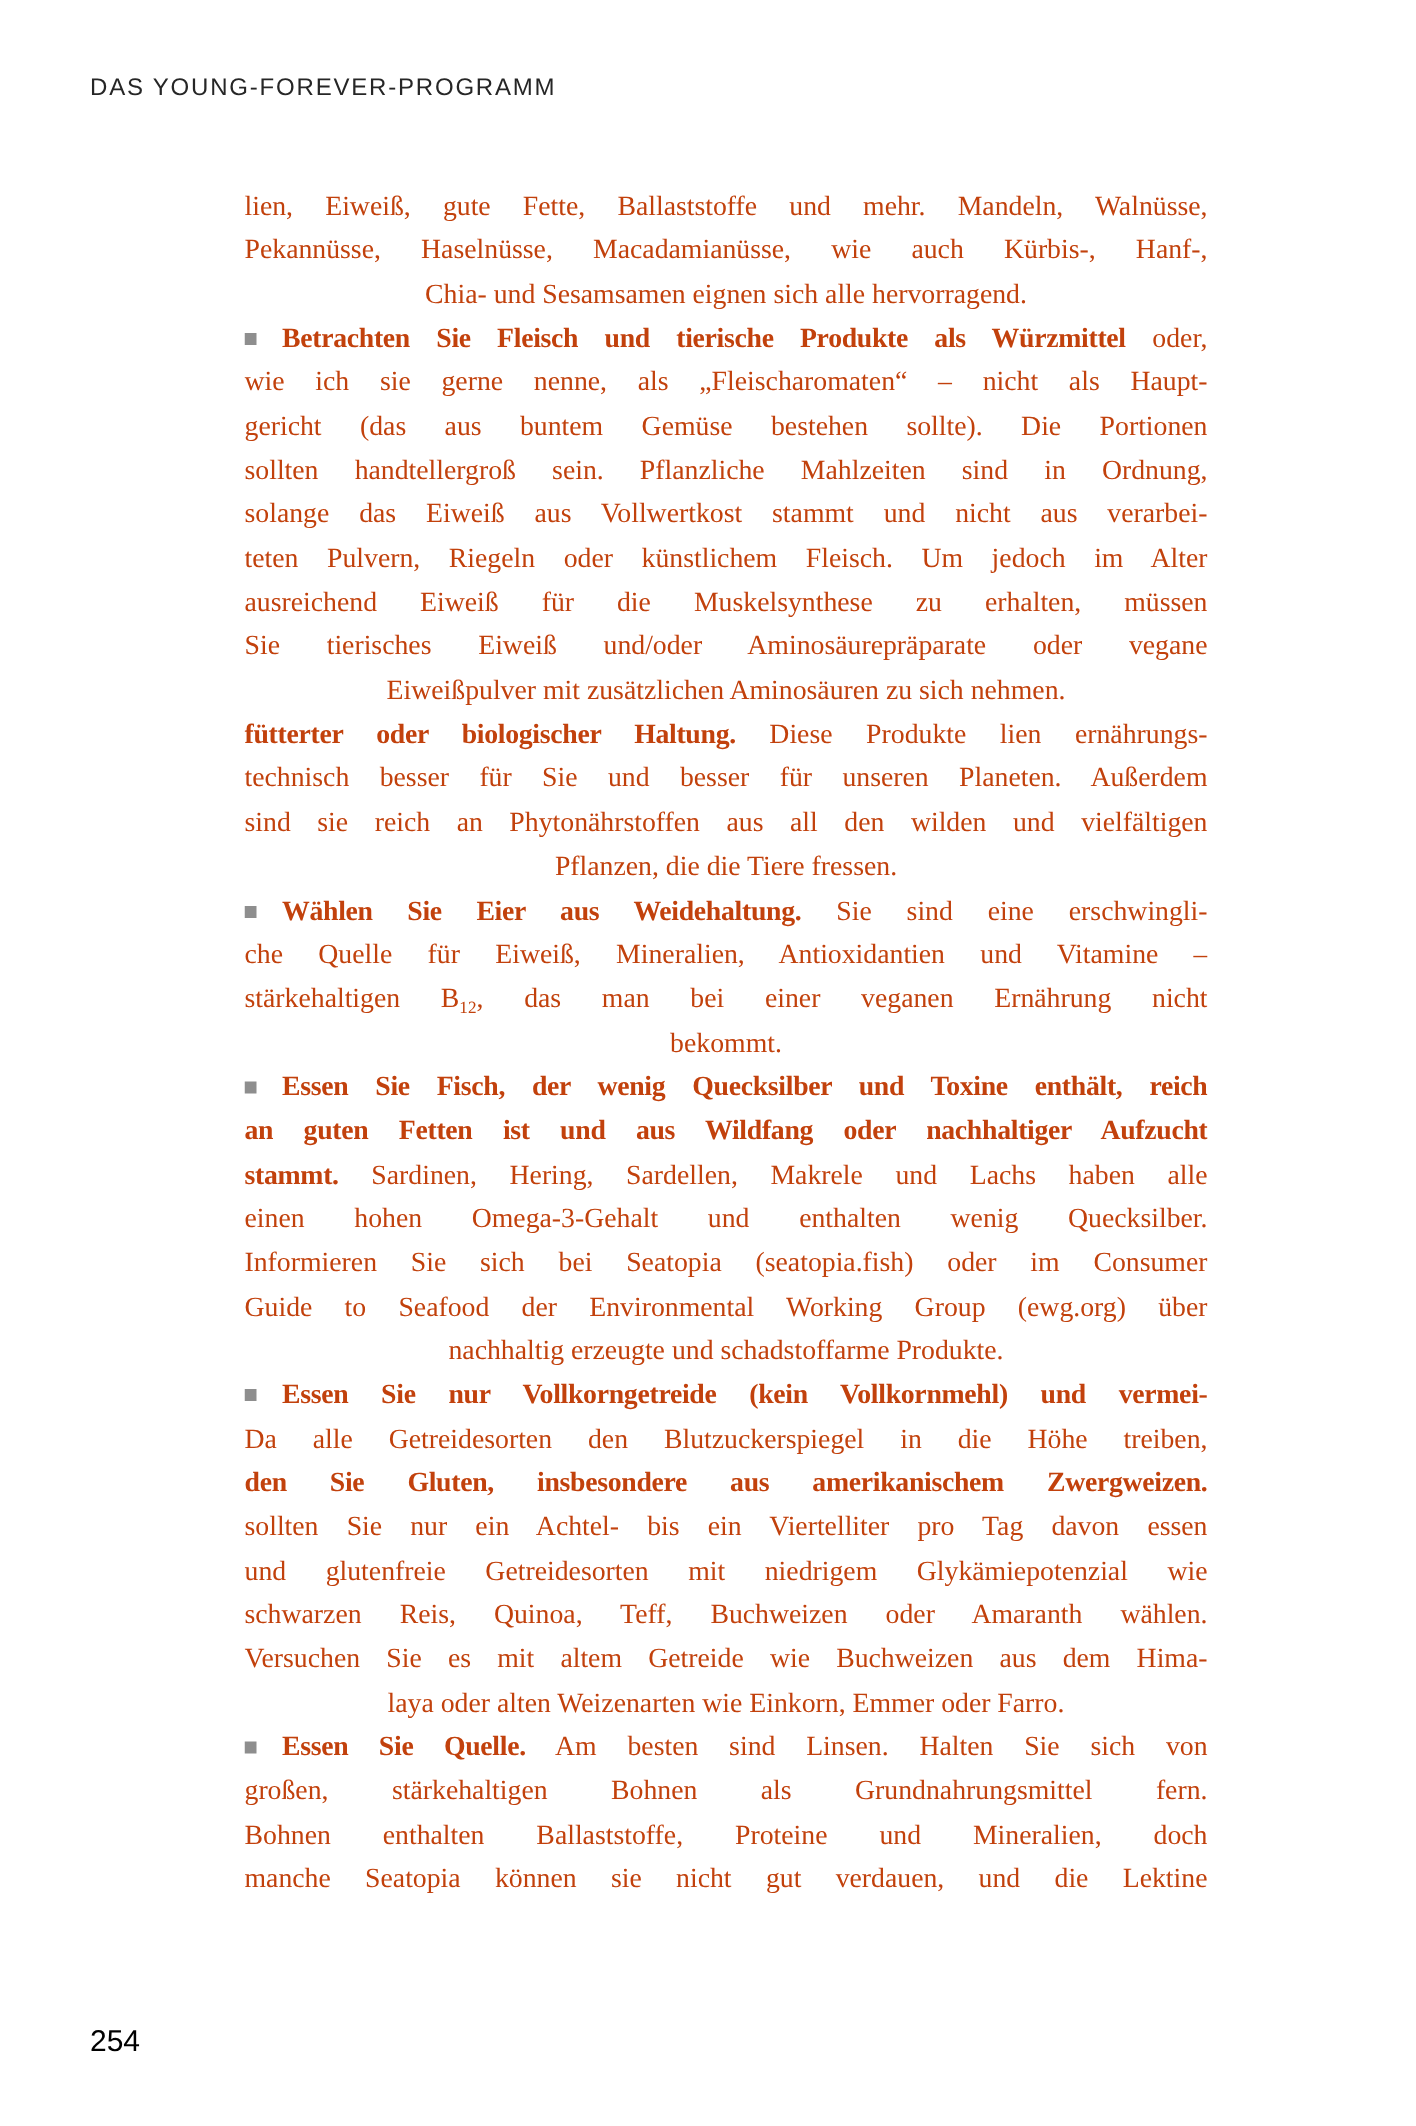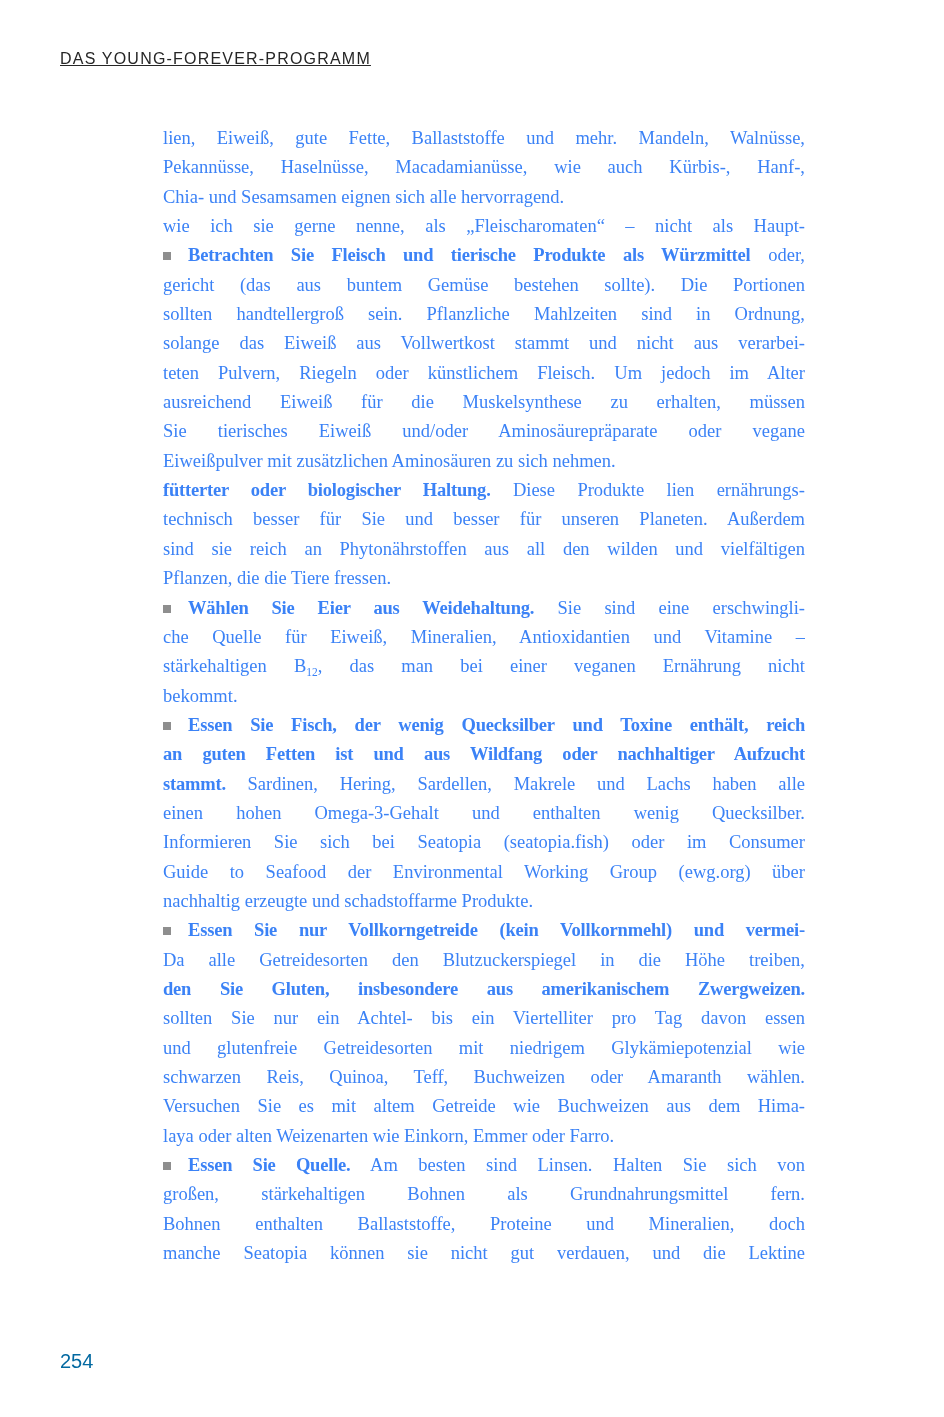--- a/index.html
+++ b/index.html
@@ -17,36 +17,35 @@
   }
   .running-header {
     position: absolute;
     left: 60px;
     top: 50px;
     font-family: "Liberation Sans", "DejaVu Sans", sans-serif;
     font-size: 16px;
     letter-spacing: 1.2px;
     color: #262626;
     white-space: nowrap;
-    text-decoration: underline;
   }
   .text-block {
     position: absolute;
     left: 163px;
     top: 124px;
     width: 642px;
     font-size: 18.5px;
     line-height: 29.35px;
-    color: #3b82f6;
+    color: #c2410c;
   }
   .para { margin: 0; padding: 0; }
   .line {
     height: 29.35px;
     overflow: hidden;
-    text-align: left;
+    text-align: center;
   }
   .line.just {
     text-align: justify;
     text-align-last: justify;
   }
   .bold {
     font-weight: bold;
     letter-spacing: -0.2px;
   }
   .sub {
@@ -60,38 +59,38 @@
     background: #8e8e8e;
     margin-right: 17px;
     vertical-align: 1px;
   }
   .page-number {
     position: absolute;
     left: 60px;
     top: 1350px;
     font-family: "Liberation Sans", "DejaVu Sans", sans-serif;
     font-size: 20px;
-    color: #0369a1;
+    color: #000000;
   }
 </style>
 </head>
 <body>
 
 <div class="page">
   <div class="running-header">DAS YOUNG-FOREVER-PROGRAMM</div>
 
   <div class="text-block">
       <div class="para">
         <div class="line just"><span>lien, Eiweiß, gute Fette, Ballaststoffe und mehr. Mandeln, Walnüsse,</span></div>
         <div class="line just"><span>Pekannüsse, Haselnüsse, Macadamianüsse, wie auch Kürbis-, Hanf-,</span></div>
         <div class="line"><span>Chia- und Sesamsamen eignen sich alle hervorragend.</span></div>
       </div>
       <div class="para">
+        <div class="line just"><span class="bullet"></span><span class="bold">Betrachten Sie Fleisch und tierische Produkte als Würzmittel</span><span> oder,</span></div>
         <div class="line just"><span>wie ich sie gerne nenne, als „Fleischaromaten“ – nicht als Haupt-</span></div>
-        <div class="line just"><span class="bullet"></span><span class="bold">Betrachten Sie Fleisch und tierische Produkte als Würzmittel</span><span> oder,</span></div>
         <div class="line just"><span>gericht (das aus buntem Gemüse bestehen sollte). Die Portionen</span></div>
         <div class="line just"><span>sollten handtellergroß sein. Pflanzliche Mahlzeiten sind in Ordnung,</span></div>
         <div class="line just"><span>solange das Eiweiß aus Vollwertkost stammt und nicht aus verarbei-</span></div>
         <div class="line just"><span>teten Pulvern, Riegeln oder künstlichem Fleisch. Um jedoch im Alter</span></div>
         <div class="line just"><span>ausreichend Eiweiß für die Muskelsynthese zu erhalten, müssen</span></div>
         <div class="line just"><span>Sie tierisches Eiweiß und/oder Aminosäurepräparate oder vegane</span></div>
         <div class="line"><span>Eiweißpulver mit zusätzlichen Aminosäuren zu sich nehmen.</span></div>
       </div>
       <div class="para">
         <div class="line just"><span class="bold">fütterter oder biologischer Haltung.</span><span> Diese Produkte lien ernährungs-</span></div>

